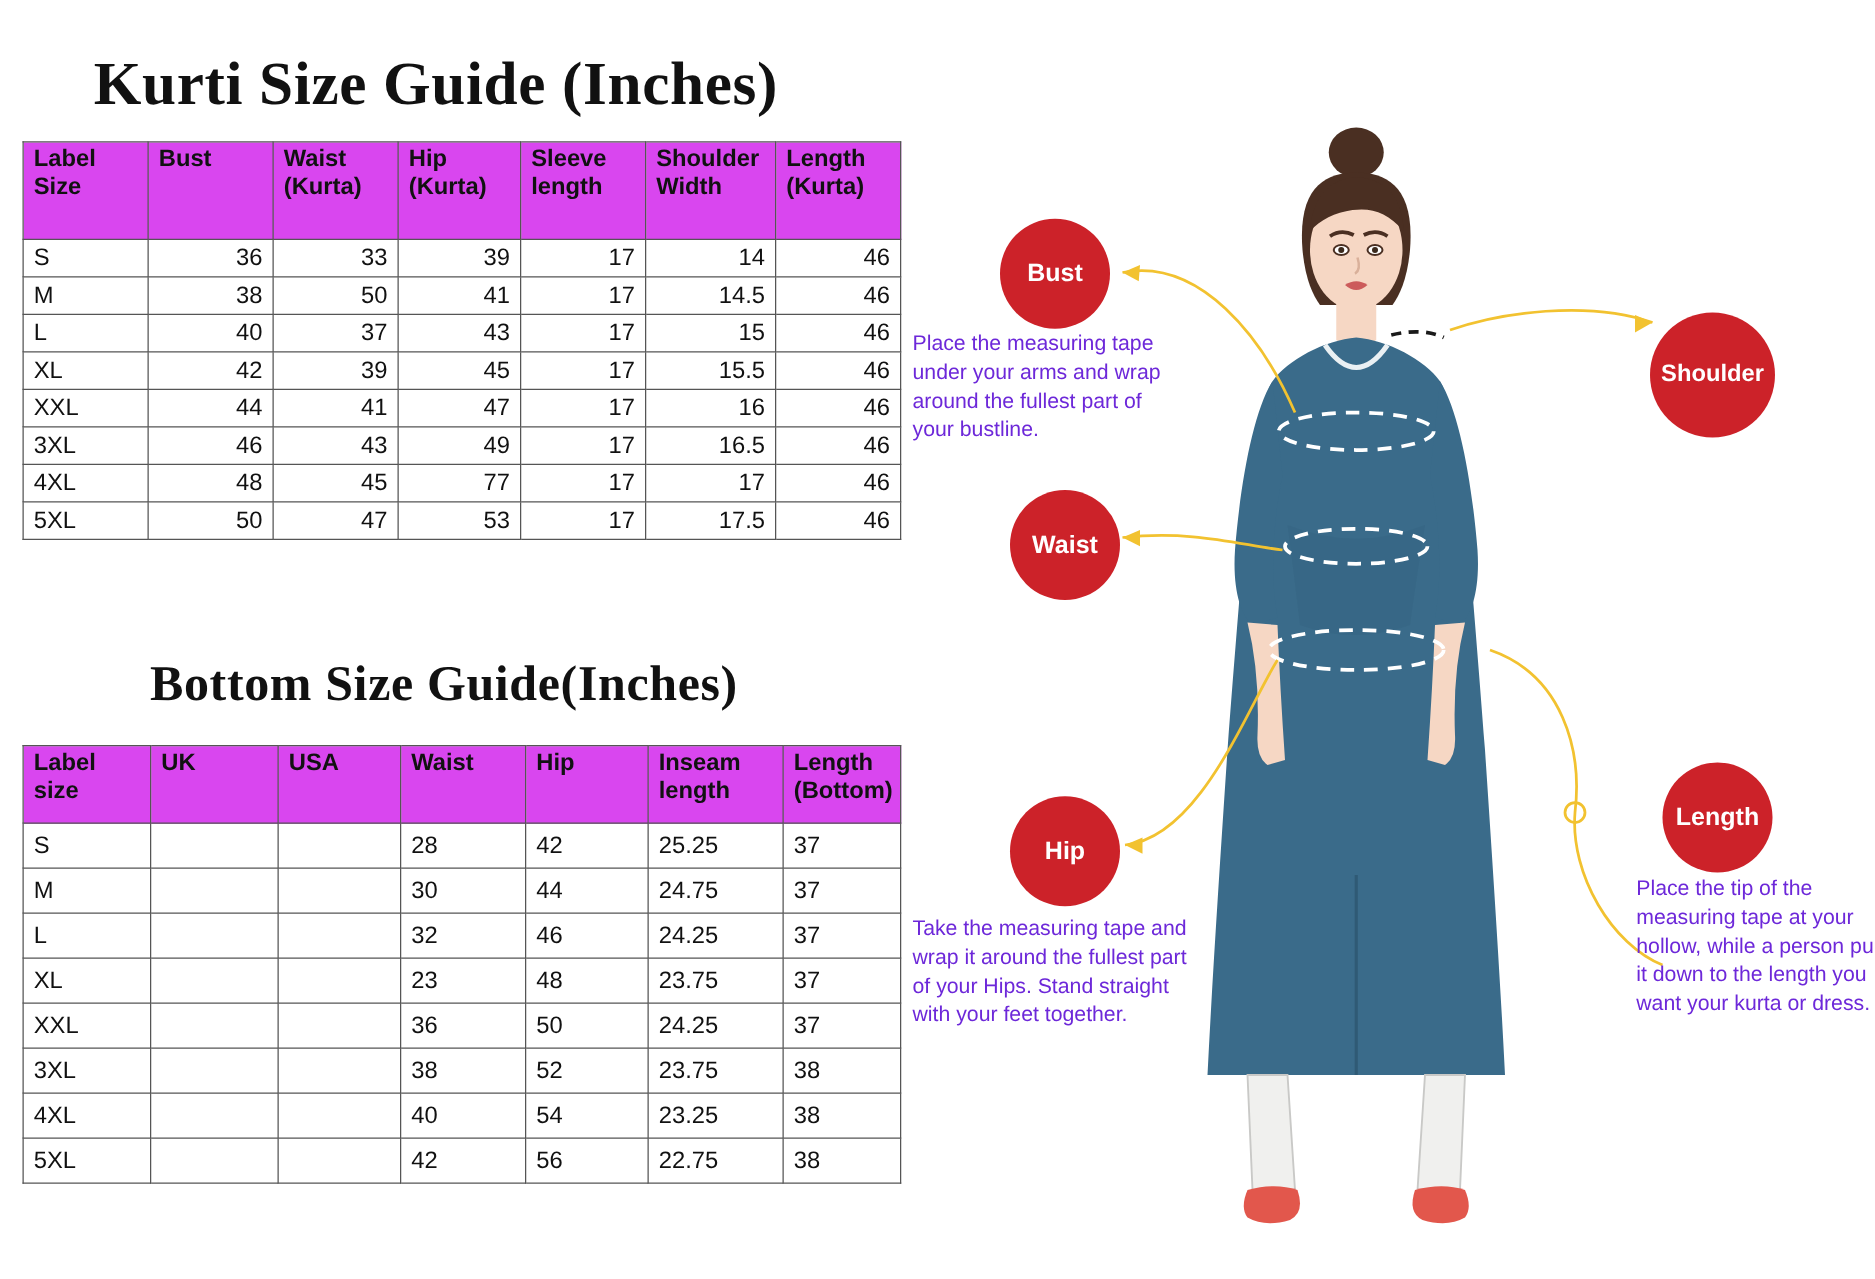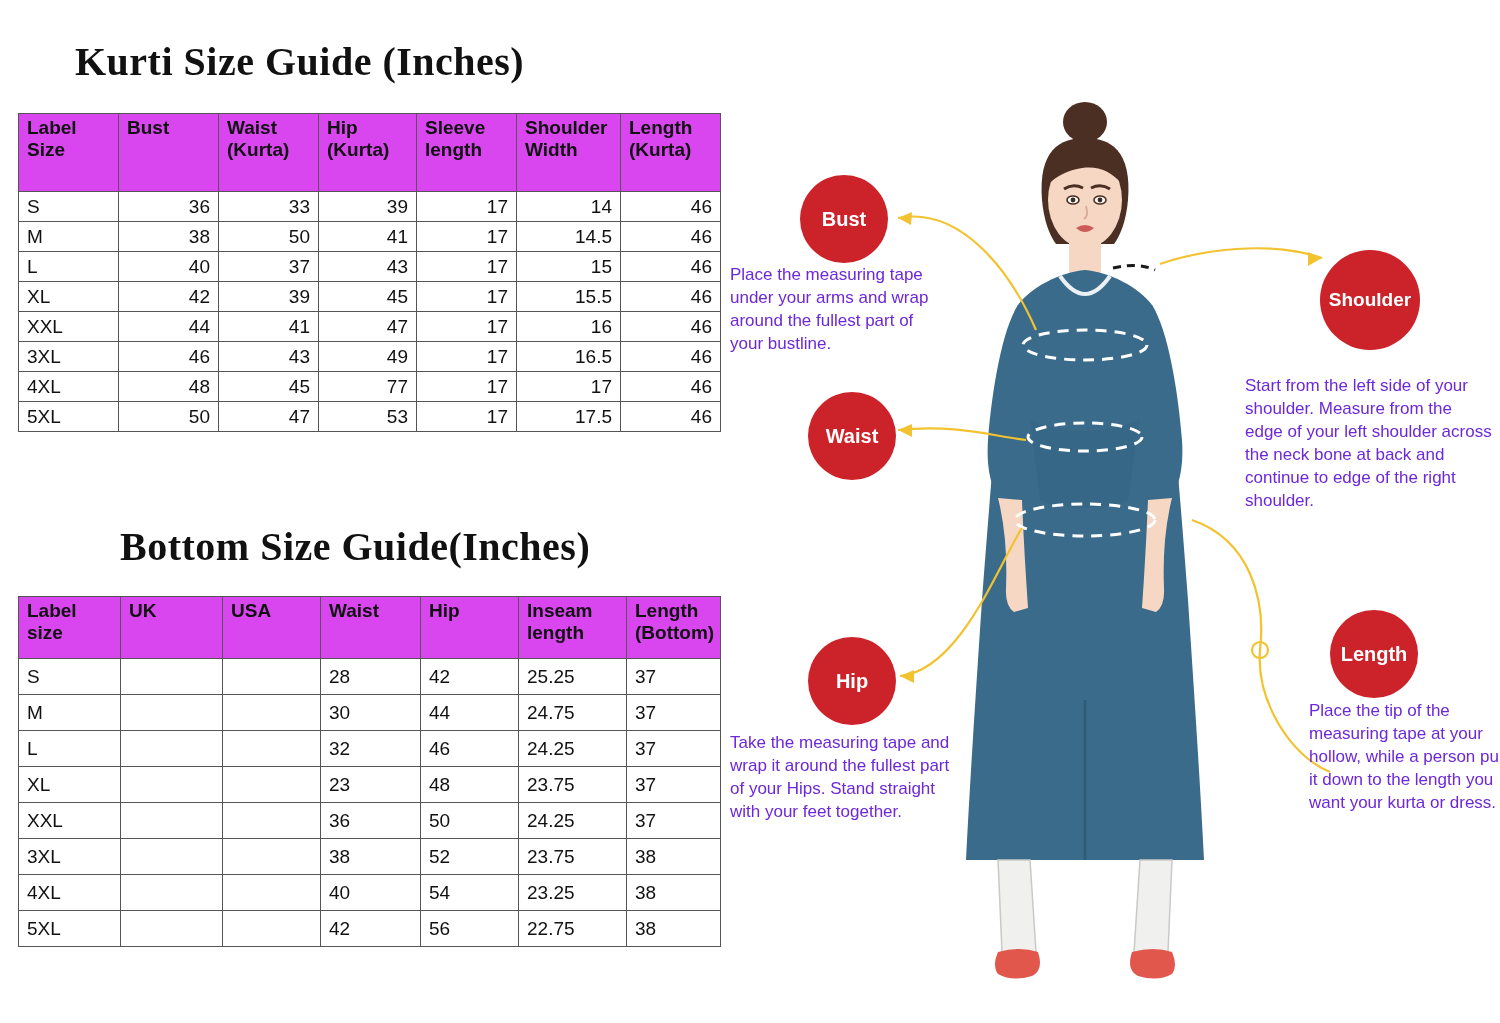--- a/index.html
+++ b/index.html
@@ -10,21 +10,21 @@
     position:relative;
     overflow:hidden;
   }
   
   .title{
     font-family:"Liberation Serif", serif;
     font-weight:bold;
     color:#111;
     letter-spacing:0.5px;
   }
-  #kurti-title{position:absolute;left:75px;top:38px;font-size:40px;}
+  #kurti-title{position:absolute;left:75px;top:38px;font-size:49px;}
   #bottom-title{position:absolute;left:120px;top:523px;font-size:40px;}
 
   
   table{
     border-collapse:collapse;
     table-layout:fixed;
     font-size:19px;
     color:#111;
   }
   table td,table th{
@@ -378,15 +378,14 @@
   </svg>
 
   <div class="badge" id="badge-bust">Bust</div>
   <div class="badge" id="badge-waist">Waist</div>
   <div class="badge" id="badge-hip">Hip</div>
   <div class="badge" id="badge-shoulder">Shoulder</div>
   <div class="badge" id="badge-length">Length</div>
 
   <div class="caption" id="cap-bust">Place the measuring tape under your arms and wrap around the fullest part of your bustline.</div>
   <div class="caption" id="cap-hip">Take the measuring tape and wrap it around the fullest part of your Hips. Stand straight with your feet together.</div>
-  <div class="caption" id="cap-shoulder">Start from the left side of your shoulder. Measure from the edge of your left shoulder across the neck bone at back and continue to edge of the right shoulder.</div>
   <div class="caption" id="cap-length">Place the tip of the measuring tape at your hollow, while a person pulls it down to the length you want your kurta or dress.</div>
 </div>
 
 </body></html>

